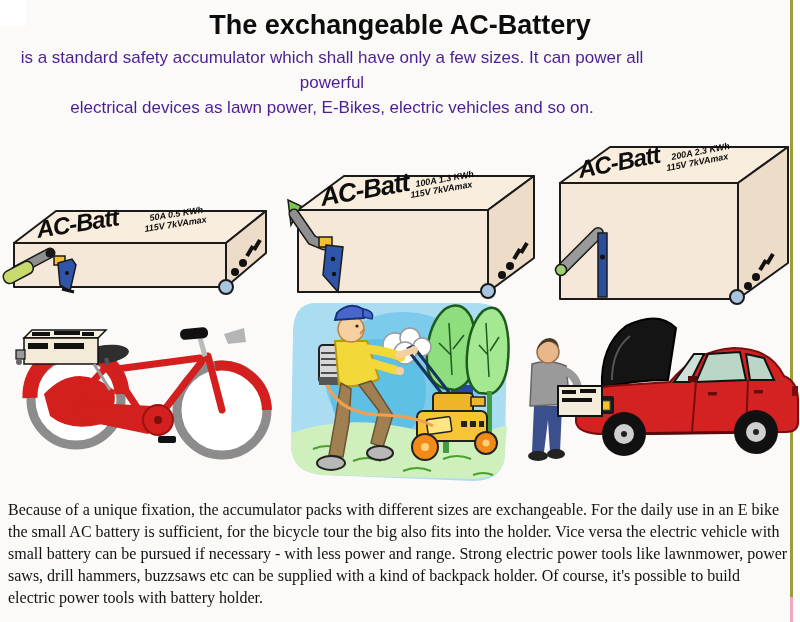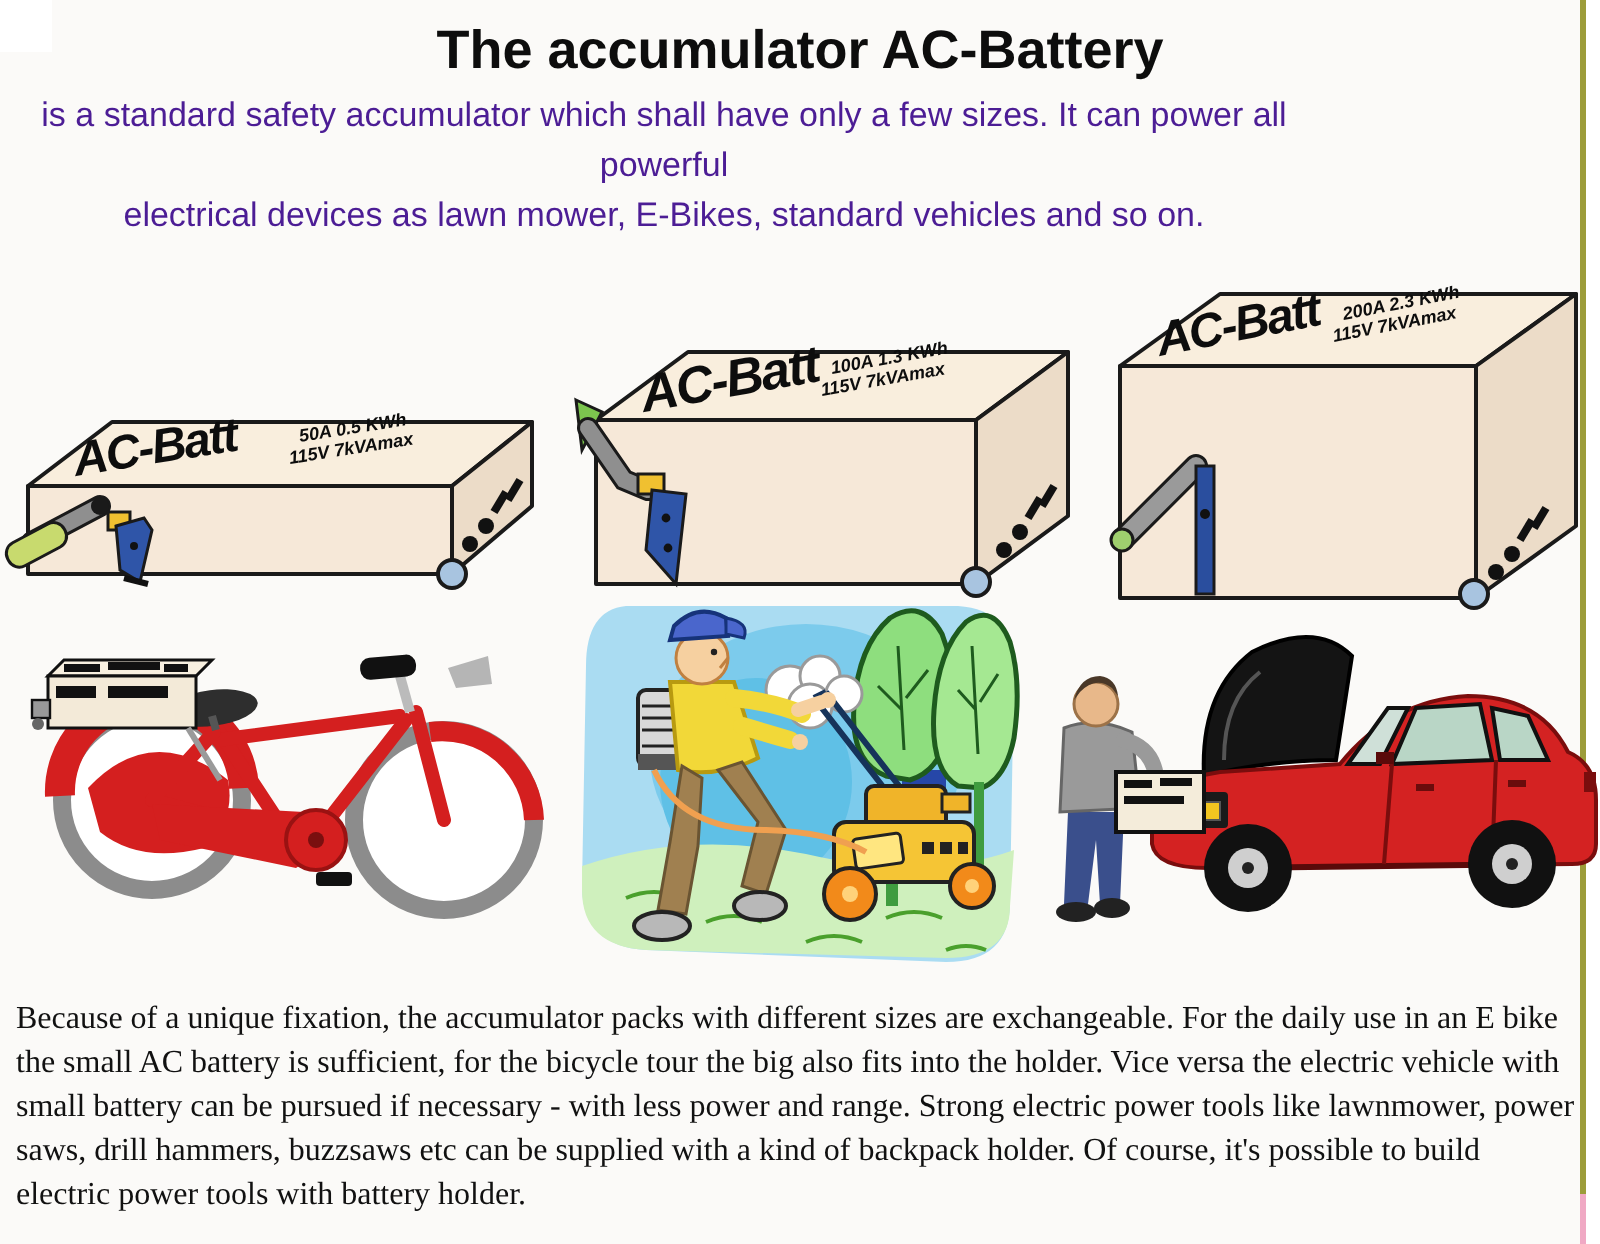--- a/index.html
+++ b/index.html
@@ -34,24 +34,24 @@
   .ac-spec  { font-family:"Liberation Sans", sans-serif; font-weight:bold; font-style:italic; fill:#0d0d0d; font-size:9px; }
 </style>
 </head>
 <body>
 
 <div class="corner-patch"></div>
 <div class="edge-strip"></div>
 <div class="edge-line"></div>
 <div class="edge-line-bottom"></div>
 
-<div class="title">The accumulator AC-Battery</div>
+<div class="title">The exchangeable AC-Battery</div>
 <div class="subtitle">
   <div>is a standard safety accumulator which shall have only a few sizes. It can power all powerful</div>
-  <div>electrical devices as lawn mower, E-Bikes, standard vehicles and so on.</div>
+  <div>electrical devices as lawn power, E-Bikes, electric vehicles and so on.</div>
 </div>
 
 <div class="fig" style="left:2px; top:193px;">
   <svg width="268" height="102" viewBox="0 0 268 102">
     <g stroke="#1a1a1a" stroke-width="2" stroke-linejoin="round">
       <path d="M12,50 L54,18 L264,18 L224,50 Z" fill="#f9eedd"></path>
       <path d="M12,50 H224 V94 H12 Z" fill="#f6e8d8"></path>
       <path d="M224,50 L264,18 L264,60 L224,94 Z" fill="#ecdcc8"></path>
     </g>
     <g>

